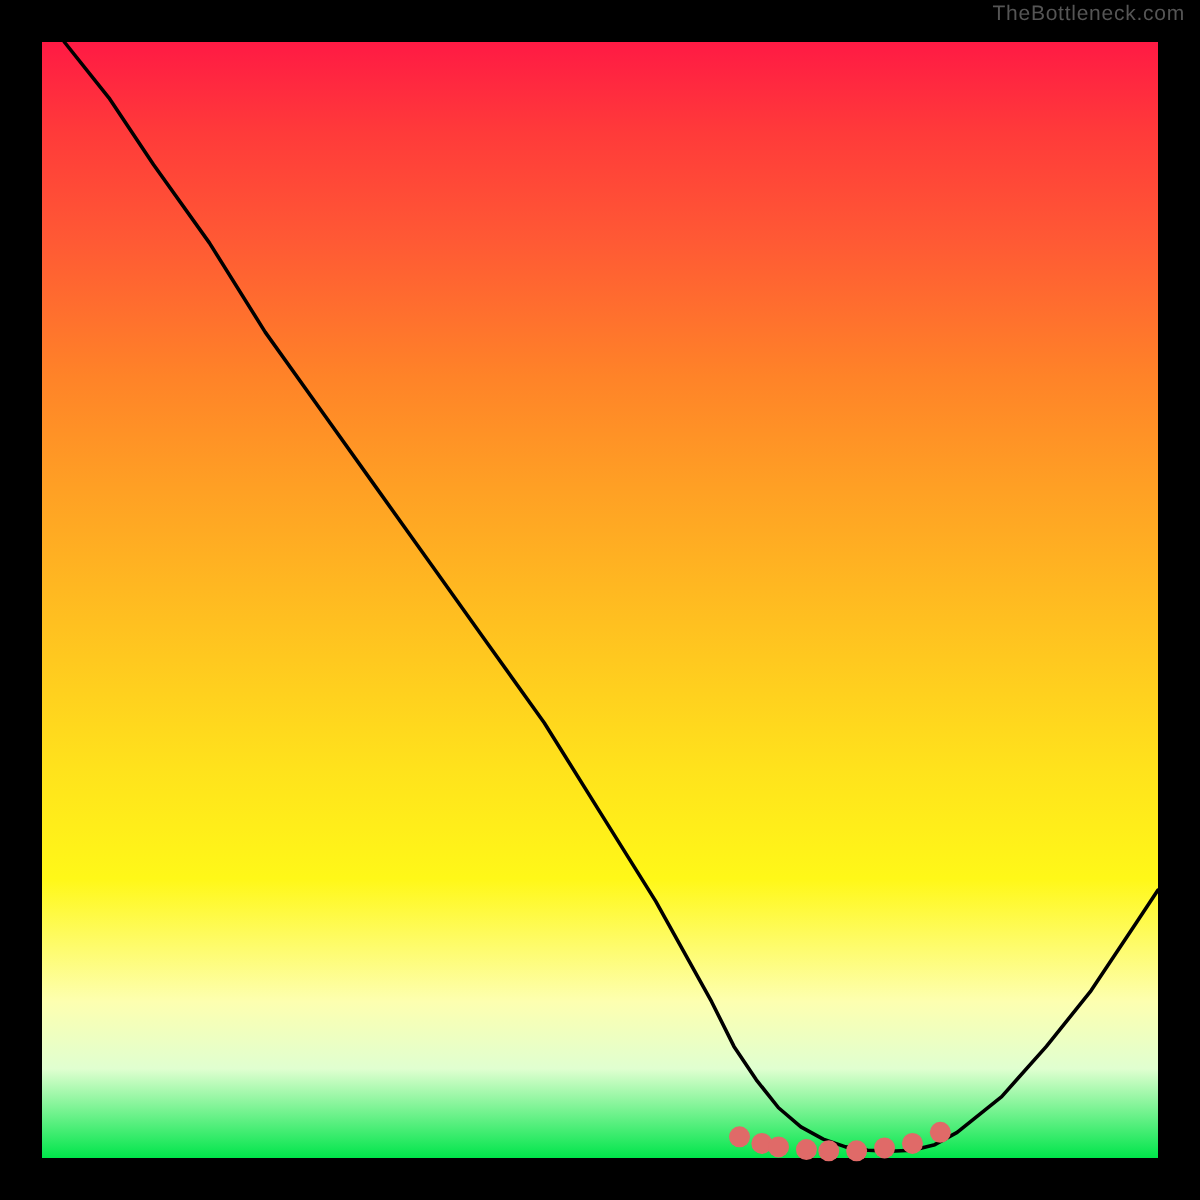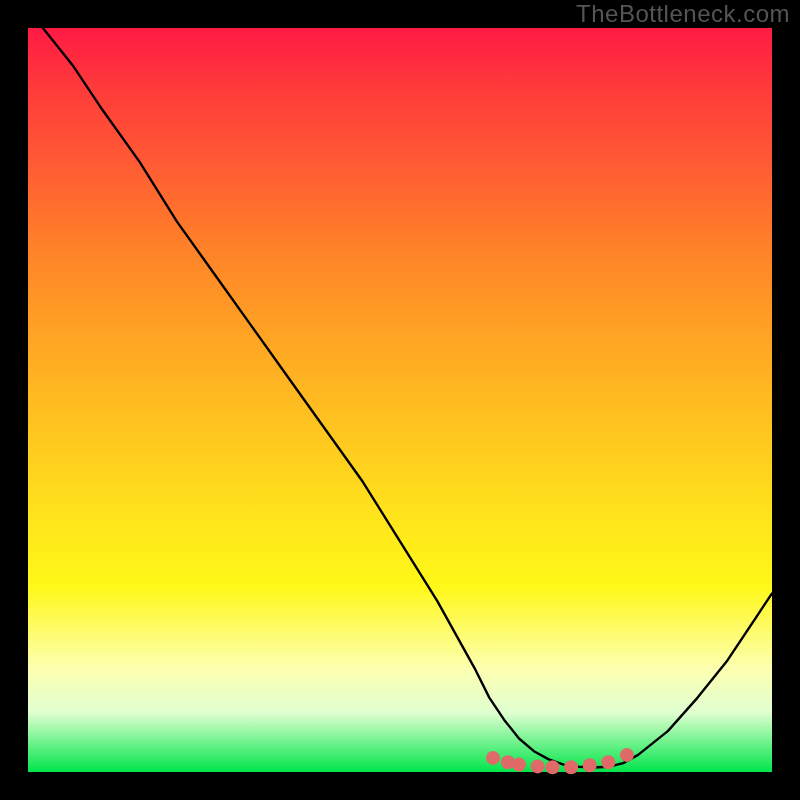--- a/index.html
+++ b/index.html
@@ -30,21 +30,21 @@
       #fff818 75%,
       #fdffb0 86%,
       #e0ffd0 92%,
       #00e54a 100%);
   }
   .watermark {
     position: absolute;
     top: 0px;
     right: 10px;
     color: #555555;
-    font-size: 24px;
+    font-size: 14px;
     font-weight: 500;
     letter-spacing: 0.5px;
   }
   svg.plot {
     position: absolute;
     left: 0;
     top: 0;
   }
 </style>
 </head>

